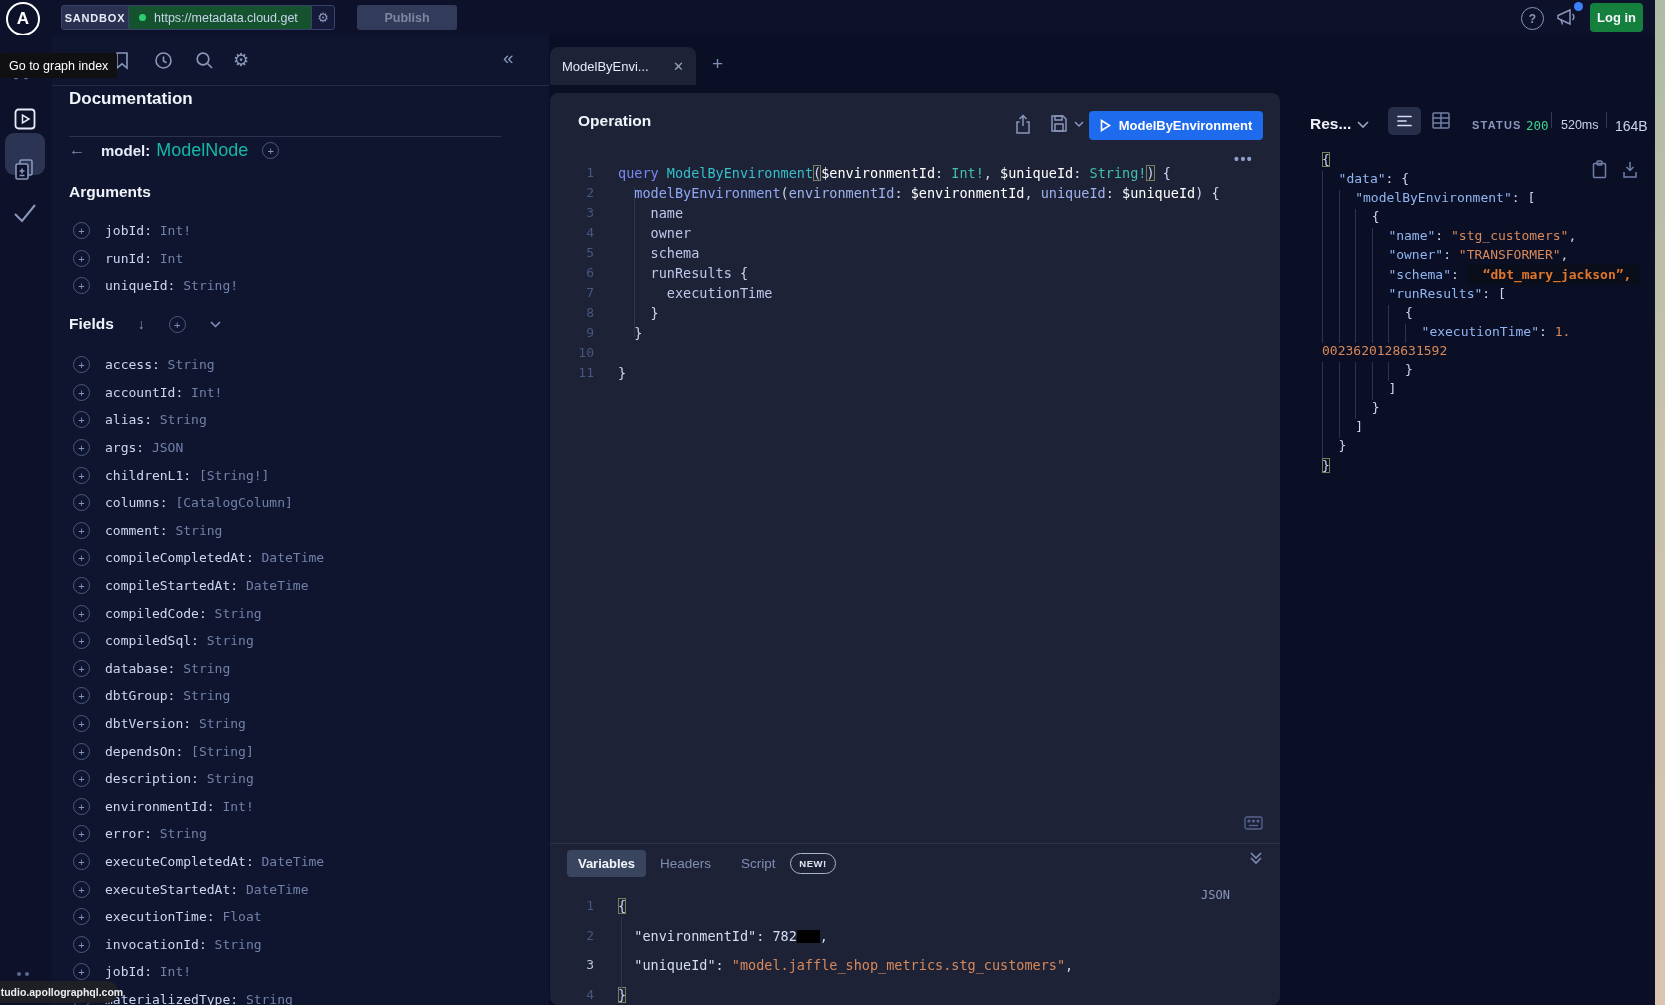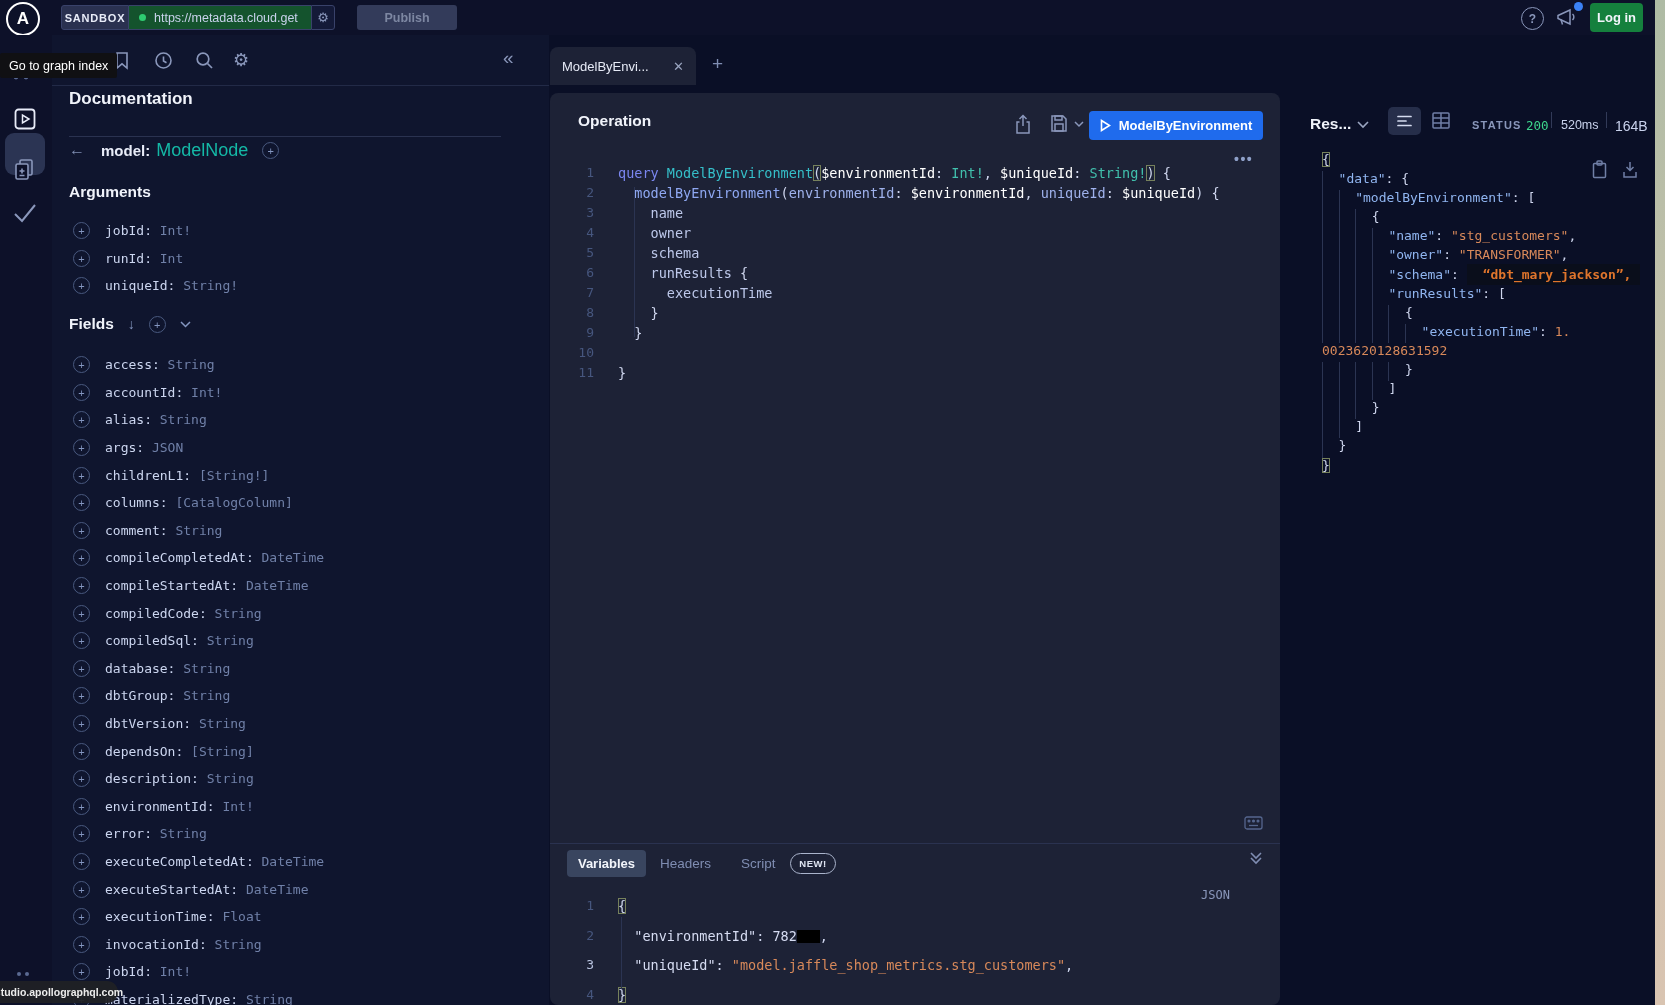--- a/index.html
+++ b/index.html
@@ -43,21 +43,21 @@
   #doctitle{left:17px;top:54px;font-size:17px;font-weight:bold;color:#f0f3fa;}
   #docdivider{left:17px;top:101px;width:432px;height:1px;background:#2a3250;}
   #breadcrumb{left:17px;top:104px;display:flex;align-items:center;height:22px;}
   #backarrow{color:#7f8db2;font-size:16px;margin-right:16px;}
   .bc-field{font-size:15px;font-weight:bold;color:#e8ecf8;}
   .bc-type{font-size:18px;color:#14b8a6;margin-left:6px;text-align:center;}
   #bcplus{margin-left:14px;}
   .sechead{font-size:15.5px;font-weight:bold;color:#f0f3fa;}
   #argstitle{left:17px;top:148px;}
   #arglist{left:17px;top:182px;width:470px;}
-  #fieldshead{left:17px;top:280px;display:flex;align-items:center;gap:14px;}
+  #fieldshead{left:17px;top:280px;display:flex;align-items:center;gap:24px;}
   #fieldlist{left:17px;top:316px;width:470px;}
   .frow{height:27.6px;display:flex;align-items:center;padding-left:4px;}
   .pluscirc{width:17px;height:17px;border:1.3px solid #49597f;border-radius:50%;color:#8496c0;
        font-size:11px;line-height:16px;text-align:center;margin-right:15px;flex-shrink:0;box-sizing:border-box;}
   .fname{font-family:"DejaVu Sans Mono",monospace;font-size:13px;color:#ccd6f0;white-space:pre;}
   .ftype{font-family:"DejaVu Sans Mono",monospace;font-size:13px;color:#7080a8;white-space:pre;}
   .hico{color:#8496c0;font-size:14px;}
   
   #tab{left:550px;top:47px;width:146px;height:38px;background:#1d2236;border-radius:8px 8px 0 0;
        display:flex;align-items:center;padding:0 12px;box-sizing:border-box;}

